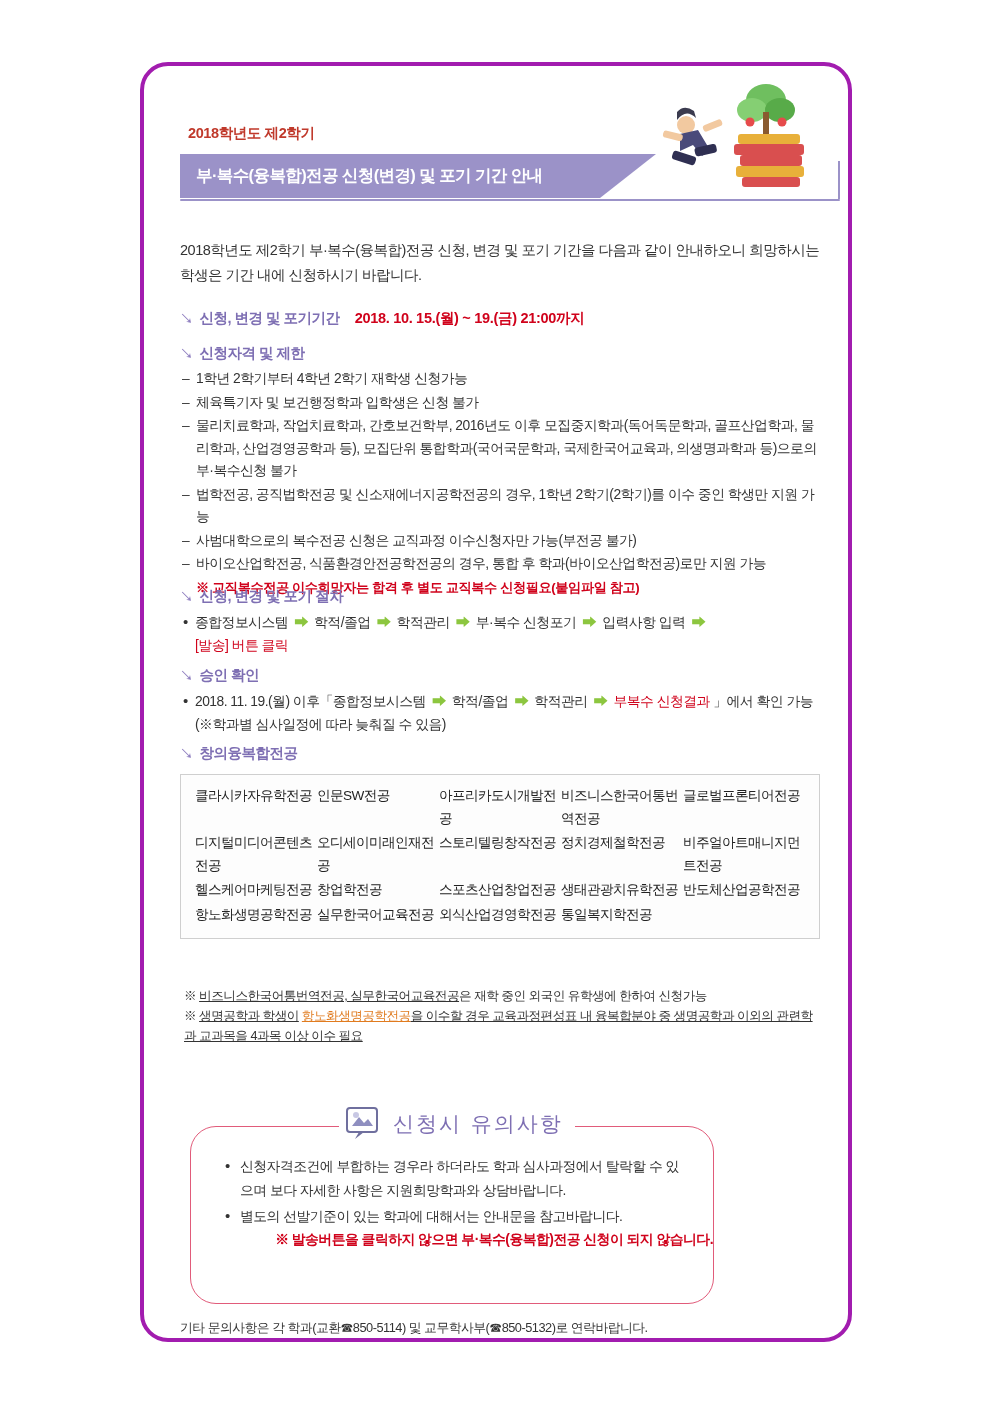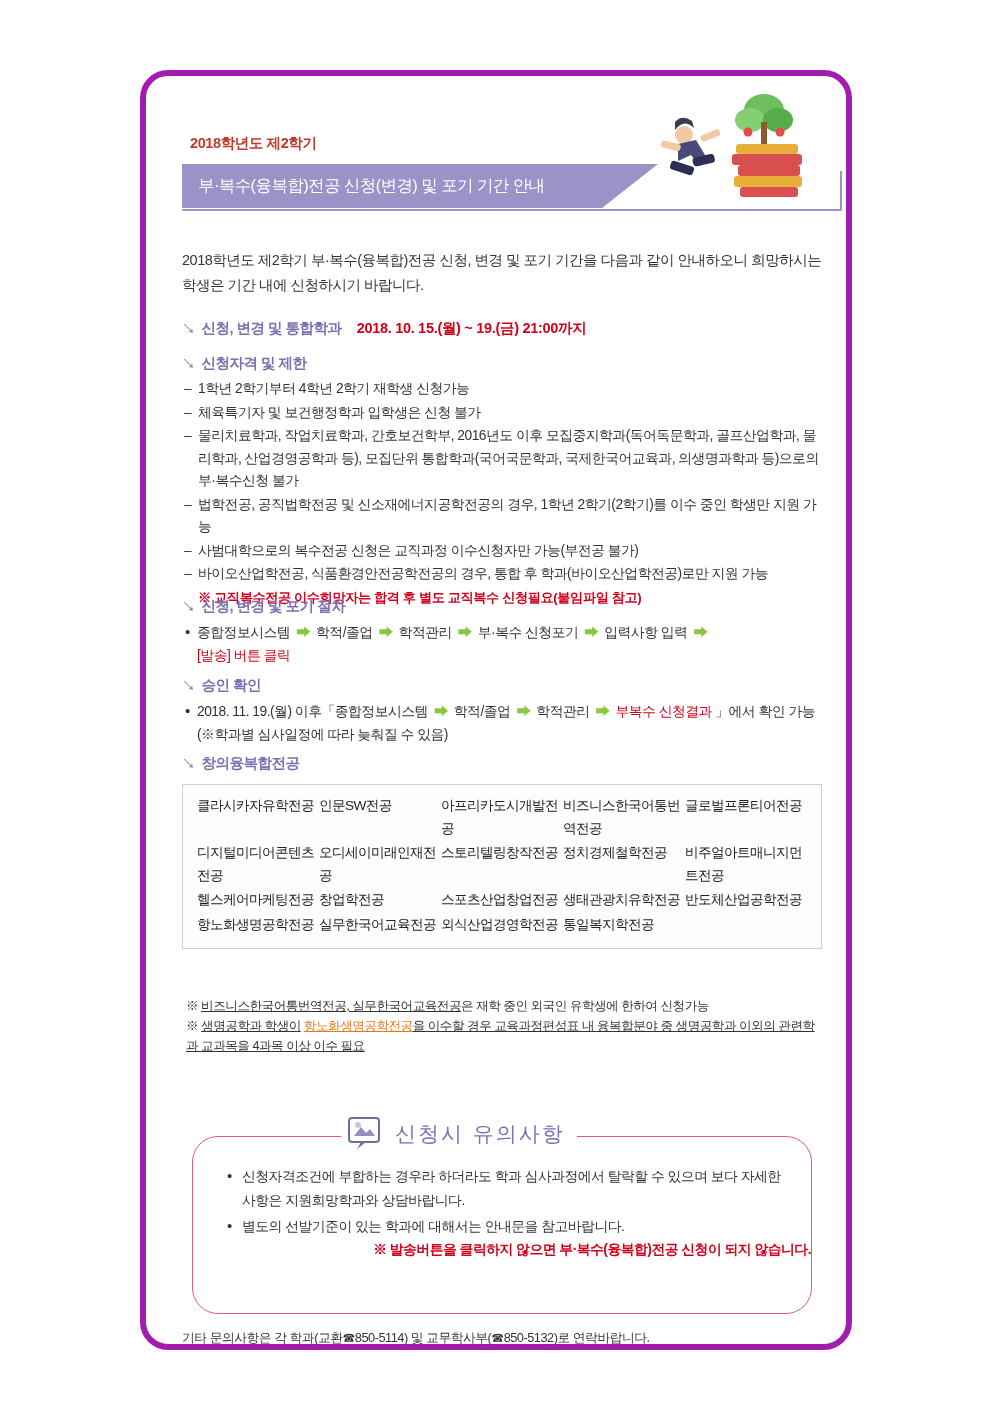--- a/index.html
+++ b/index.html
@@ -11,24 +11,24 @@
     width: 992px;
     height: 1403px;
     font-family: "Liberation Sans", sans-serif;
     color: #333;
     position: relative;
   }
 
   .page {
     position: absolute;
     left: 140px;
-    top: 70px;
+    top: 62px;
     width: 712px;
     height: 1280px;
-    border: 6px solid #a21caf;
+    border: 4px solid #a21caf;
     border-radius: 28px;
     background: #ffffff;
     box-sizing: border-box;
   }
 
   .inner {
     position: relative;
     padding: 0 28px;
     height: 100%;
     box-sizing: border-box;
@@ -47,21 +47,21 @@
 
   .title-banner {
     position: absolute;
     left: 36px;
     top: 88px;
     width: 420px;
     height: 44px;
     background: #9b92c8;
     color: #ffffff;
     font-size: 16.5px;
-    font-weight: normal;
+    font-weight: bold;
     letter-spacing: -0.6px;
     display: flex;
     align-items: center;
     padding-left: 16px;
     box-sizing: border-box;
   }
   .banner-tail {
     position: absolute;
     left: 456px;
     top: 88px;
@@ -221,21 +221,21 @@
   .foot-notes .u { text-decoration: underline; }
   .foot-notes .orange { color: #e07b1f; text-decoration: underline; }
   .foot-notes .row { display: block; }
   .foot-notes .row .mark { color:#333; }
 
   
   .caution {
     position: absolute;
     left: 46px;
     top: 1060px;
-    width: 620px;
+    width: 524px;
     height: 178px;
     border: 1.6px solid #e15b7a;
     border-radius: 26px;
     box-sizing: border-box;
     background: #ffffff;
   }
   .caution-title {
     position: absolute;
     left: 190px;
     top: -17px;
@@ -340,21 +340,21 @@
 
     <div class="title-banner">부·복수(융복합)전공 신청(변경) 및 포기 기간 안내</div>
     <div class="banner-tail"></div>
     <div class="banner-rule"></div>
 
     <div class="intro">2018학년도 제2학기 부·복수(융복합)전공 신청, 변경 및 포기 기간을 다음과 같이 안내하오니 희망하시는 학생은 기간 내에 신청하시기 바랍니다.</div>
 
     <div class="sec" style="top:243px;">
       <div class="sec-head">
         <span class="arrow-icon">↘</span>
-        <span>신청, 변경 및 통합학과</span>
+        <span>신청, 변경 및 포기기간</span>
         <span class="emph" style="margin-left:8px;">2018. 10. 15.(월) ~ 19.(금) 21:00까지</span>
       </div>
     </div>
 
     <div class="sec" style="top:278px;">
       <div class="sec-head">
         <span class="arrow-icon">↘</span>
         <span>신청자격 및 제한</span>
       </div>
       <ul class="dash">

